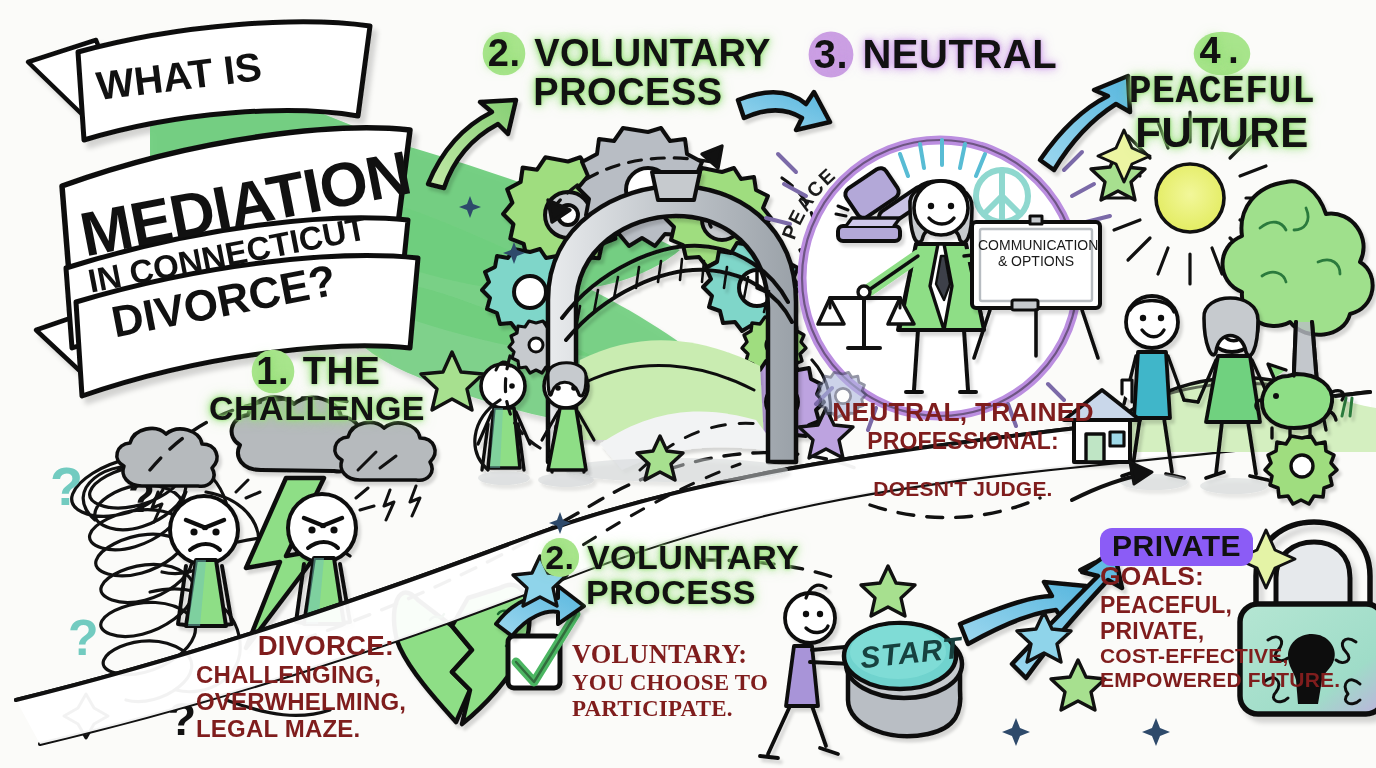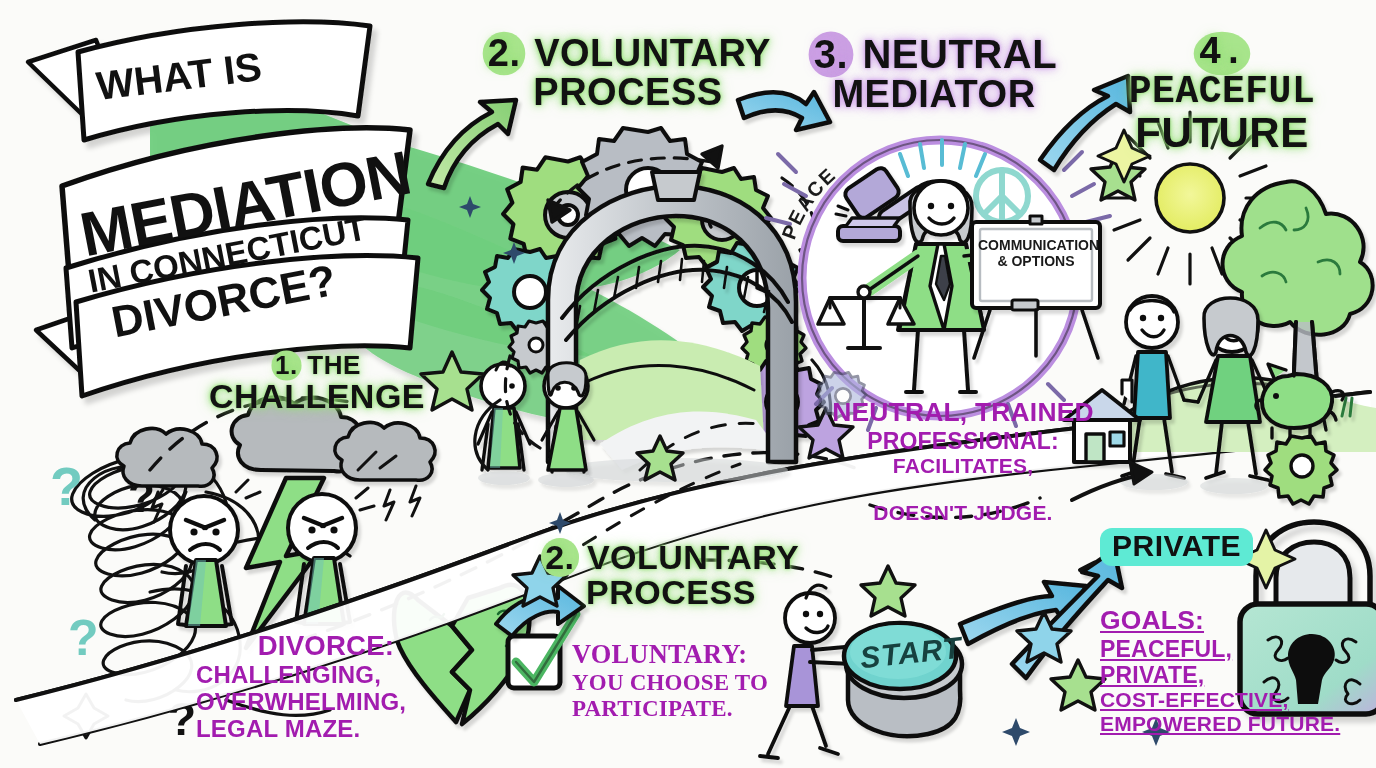--- a/index.html
+++ b/index.html
@@ -28,32 +28,32 @@
   }
   .numbadge{
     display:inline-block;
     border-radius:50%;
     padding:0 .07em;
     background:#a8e58c;
     box-shadow:0 0 0 .06em #a8e58c;
   }
   .numbadge.purple{background:#cb9fe3;box-shadow:0 0 0 .06em #cb9fe3;}
   .body{
-    font-weight:bold;color:#a21caf;line-height:1.13;text-transform:uppercase;letter-spacing:.2px;
+    font-weight:bold;color:#7f1d1d;line-height:1.13;text-transform:uppercase;letter-spacing:.2px;
   }
   .body .lead{font-size:1.15em;}
   .pill{
-    display:inline-block;background:#5eead4;border-radius:12px;
+    display:inline-block;background:#8b5cf6;border-radius:12px;
     padding:1px 12px 3px 12px;color:#111;font-weight:bold;
     text-transform:uppercase;letter-spacing:.5px;
   }
   
   .bn{position:absolute;font-weight:bold;color:#111;text-transform:uppercase;white-space:nowrap;}
   .wb{
-    position:absolute;font-weight:bold;color:#1a1a1a;text-transform:uppercase;
+    position:absolute;font-weight:normal;color:#1a1a1a;text-transform:uppercase;
     text-align:center;line-height:1.12;
   }
   .startlbl{
     position:absolute;font-weight:bold;color:#17413f;font-style:italic;
     text-transform:uppercase;letter-spacing:1px;
   }
 </style>
 </head>
 <body>
 
@@ -592,21 +592,21 @@
     <textPath href="#peaceArc" startOffset="6%">PEACE</textPath>
   </text>
 </svg>
 
 <div class="bn" style="left:96px;top:54px;font-size:40px;transform:rotate(-7deg);">WHAT IS</div>
 <div class="bn" style="left:78px;top:168px;font-size:62px;transform:rotate(-11deg);letter-spacing:-1px;">MEDIATION</div>
 <div class="bn" style="left:86px;top:236px;font-size:33px;transform:rotate(-11deg);">IN CONNECTICUT</div>
 <div class="bn" style="left:110px;top:276px;font-size:44px;transform:rotate(-11deg);">DIVORCE?</div>
 
 <div class="txt" style="left:192px;top:352px;width:250px;text-align:center;">
-  <div class="head" style="font-size:26px;">
+  <div class="head" style="font-size:38px;">
     <span class="numbadge">1.</span>
     <span>THE</span>
   </div>
   <div class="head" style="font-size:34px;">CHALLENGE</div>
 </div>
 
 <div class="txt body" style="left:196px;top:630px;width:260px;font-size:24px;">
   <div class="lead" style="text-align:center;">DIVORCE:</div>
   <div>CHALLENGING,</div>
   <div>OVERWHELMING,</div>
@@ -619,27 +619,25 @@
     <span>VOLUNTARY</span>
   </div>
   <div class="head" style="font-size:38px;">PROCESS</div>
 </div>
 
 <div class="txt" style="left:800px;top:34px;width:268px;text-align:center;">
   <div class="head purple" style="font-size:40px;">
     <span class="numbadge purple">3.</span>
     <span>NEUTRAL</span>
   </div>
-  <div class="head purple" style="font-size:38px;">MEDIATOR</div>
 </div>
 
 <div class="txt body" style="left:818px;top:398px;width:290px;font-size:23px;text-align:center;">
   <div class="lead">NEUTRAL, TRAINED</div>
   <div>PROFESSIONAL:</div>
-  <div style="font-size:21px;">FACILITATES,</div>
   <div style="font-size:21px;margin-top:23px;">DOESN'T JUDGE.</div>
 </div>
 
 <div class="txt" style="left:1092px;top:34px;width:260px;text-align:center;">
   <div class="head" style="font-size:38px;font-family:Liberation Mono, monospace;">
     <span class="numbadge">4.</span>
     <span>PEACEFUL</span>
   </div>
   <div class="head" style="font-size:42px;">FUTURE</div>
 </div>
@@ -654,21 +652,21 @@
 
 <div class="txt body" style="left:572px;top:640px;width:250px;font-size:23px;font-family:Liberation Serif, serif;">
   <div class="lead">VOLUNTARY:</div>
   <div>YOU CHOOSE TO</div>
   <div>PARTICIPATE.</div>
 </div>
 
 <div class="txt" style="left:1100px;top:528px;">
   <span class="pill" style="font-size:30px;">PRIVATE</span>
 </div>
-<div class="txt body" style="left:1100px;top:606px;width:270px;font-size:23px;text-decoration:underline;">
+<div class="txt body" style="left:1100px;top:562px;width:270px;font-size:23px;">
   <div class="lead">GOALS:</div>
   <div>PEACEFUL,</div>
   <div>PRIVATE,</div>
   <div style="font-size:21px;">COST-EFFECTIVE,</div>
   <div style="font-size:21px;">EMPOWERED FUTURE.</div>
 </div>
 
 <div class="wb" style="left:978px;top:238px;width:116px;font-size:14px;">
   <div>COMMUNICATION</div>
   <div>&amp; OPTIONS</div>

